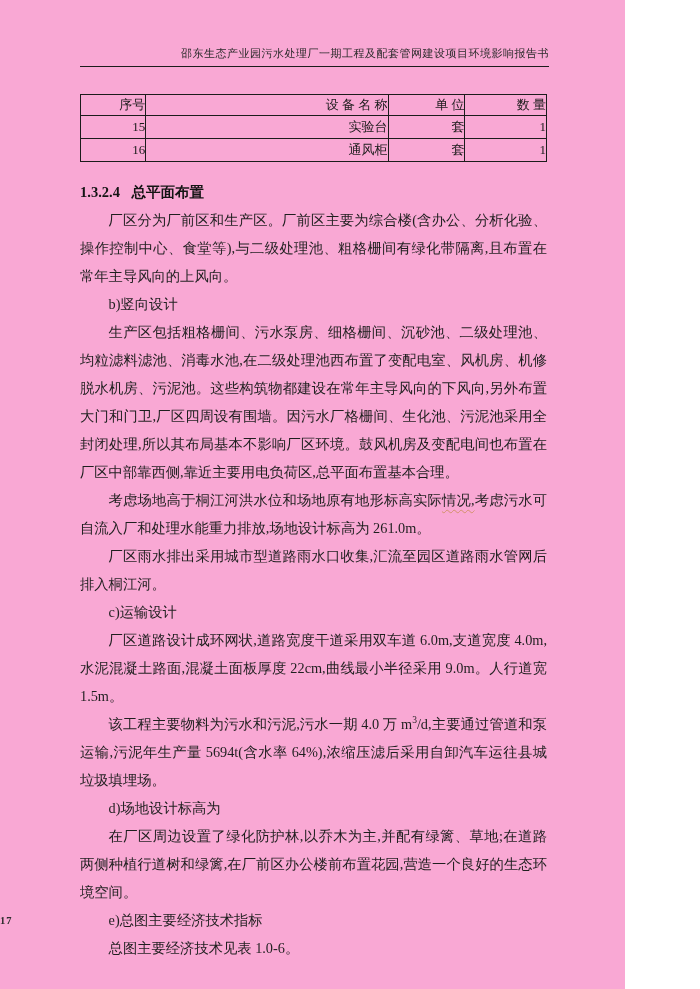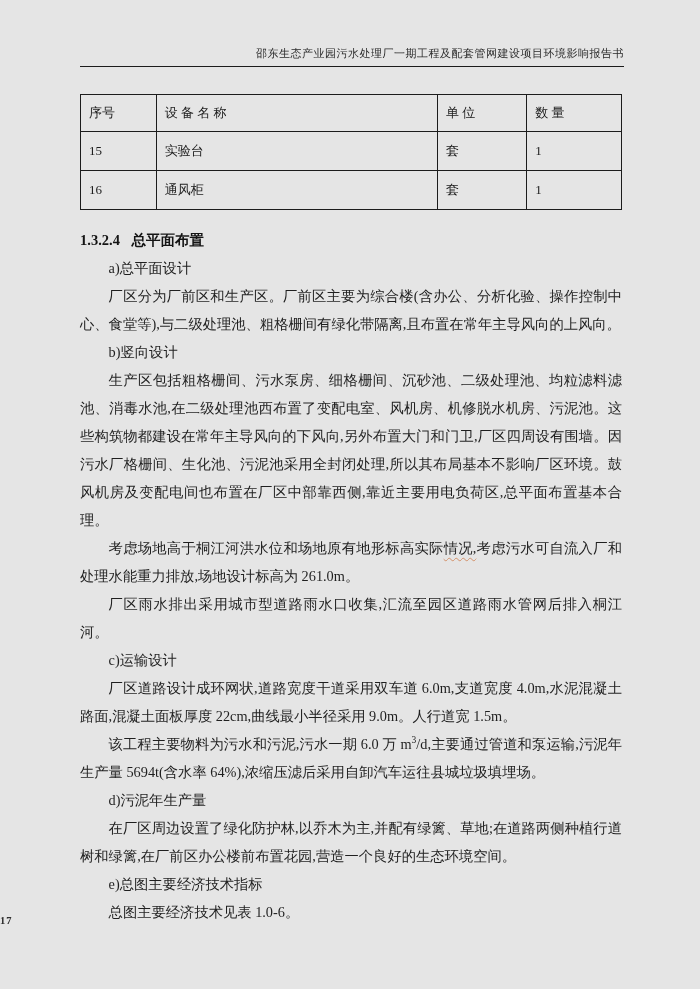--- a/index.html
+++ b/index.html
@@ -1,20 +1,20 @@
 <!DOCTYPE html>
 <html lang="zh"><head>
 <meta charset="utf-8">
 <style>
   html, body { margin:0; padding:0; background:#ffffff; }
   .page {
     position: relative;
-    width: 700px;
+    width: 625px;
     height: 989px;
-    background: #e5e5e5;
+    background: #f9a8d4;
     font-family: "Liberation Serif", "DejaVu Serif", serif;
     color: #1f1f1f;
     overflow: hidden;
   }
   .header {
     position: absolute;
     top: 46px;
     left: 80px;
     right: 76px;
     text-align: right;
@@ -32,24 +32,24 @@
   }
   table.equip-table {
     width: 100%;
     border-collapse: collapse;
     font-size: 13px;
     color: #1c1c1c;
     table-layout: fixed;
   }
   table.equip-table th, table.equip-table td {
     border: 1.4px solid #1c1c1c;
-    text-align: left;
+    text-align: right;
     vertical-align: middle;
     font-weight: normal;
-    padding: 8px;
+    padding: 0;
     line-height: 1.15;
   }
   table.equip-table th { height: 20px; }
   table.equip-table td { height: 22px; }
   .heading {
     margin-top: 16px;
     font-size: 14.5px;
     font-weight: bold;
     line-height: 28px;
     color: #141414;
@@ -118,33 +118,32 @@
           <td>16</td>
           <td>通风柜</td>
           <td>套</td>
           <td>1</td>
         </tr>
       </tbody>
     </table>
 
     <div class="heading"><span>1.3.2.4</span><span class="ht">总平面布置</span></div>
 
-    <div class="para">a)总平面设计</div>
     <div class="para">厂区分为厂前区和生产区。厂前区主要为综合楼(含办公、分析化验、操作控制中心、食堂等),与二级处理池、粗格栅间有绿化带隔离,且布置在常年主导风向的上风向。</div>
     <div class="para">b)竖向设计</div>
 
     <div class="para">生产区包括粗格栅间、污水泵房、细格栅间、沉砂池、二级处理池、均粒滤料滤池、消毒水池,在二级处理池西布置了变配电室、风机房、机修脱水机房、污泥池。这些构筑物都建设在常年主导风向的下风向,另外布置大门和门卫,厂区四周设有围墙。因污水厂格栅间、生化池、污泥池采用全封闭处理,所以其布局基本不影响厂区环境。鼓风机房及变配电间也布置在厂区中部靠西侧,靠近主要用电负荷区,总平面布置基本合理。</div>
     <div class="para"><span>考虑场地高于桐江河洪水位和场地原有地形标高实际</span><span class="wavy">情况,</span><span>考虑污水可自流入厂和处理水能重力排放,场地设计标高为 261.0m。</span></div>
     <div class="para">厂区雨水排出采用城市型道路雨水口收集,汇流至园区道路雨水管网后排入桐江河。</div>
 
     <div class="para">c)运输设计</div>
     <div class="para">厂区道路设计成环网状,道路宽度干道采用双车道 6.0m,支道宽度 4.0m,水泥混凝土路面,混凝土面板厚度 22cm,曲线最小半径采用 9.0m。人行道宽 1.5m。</div>
-    <div class="para"><span>该工程主要物料为污水和污泥,污水一期 6.0 万 m</span><sup class="msup">3</sup><span>/d,主要通过管道和泵运输,污泥年生产量 5694t(含水率 64%),浓缩压滤后采用自卸汽车运往县城垃圾填埋场。</span></div>
+    <div class="para"><span>该工程主要物料为污水和污泥,污水一期 4.0 万 m</span><sup class="msup">3</sup><span>/d,主要通过管道和泵运输,污泥年生产量 5694t(含水率 64%),浓缩压滤后采用自卸汽车运往县城垃圾填埋场。</span></div>
 
-    <div class="para">d)污泥年生产量</div>
+    <div class="para">d)场地设计标高为</div>
     <div class="para">在厂区周边设置了绿化防护林,以乔木为主,并配有绿篱、草地;在道路两侧种植行道树和绿篱,在厂前区办公楼前布置花园,营造一个良好的生态环境空间。</div>
 
     <div class="para">e)总图主要经济技术指标</div>
     <div class="para">总图主要经济技术见表 1.0-6。</div>
 
   </div>
 
   <div class="footer">17</div>
 
 </div>

